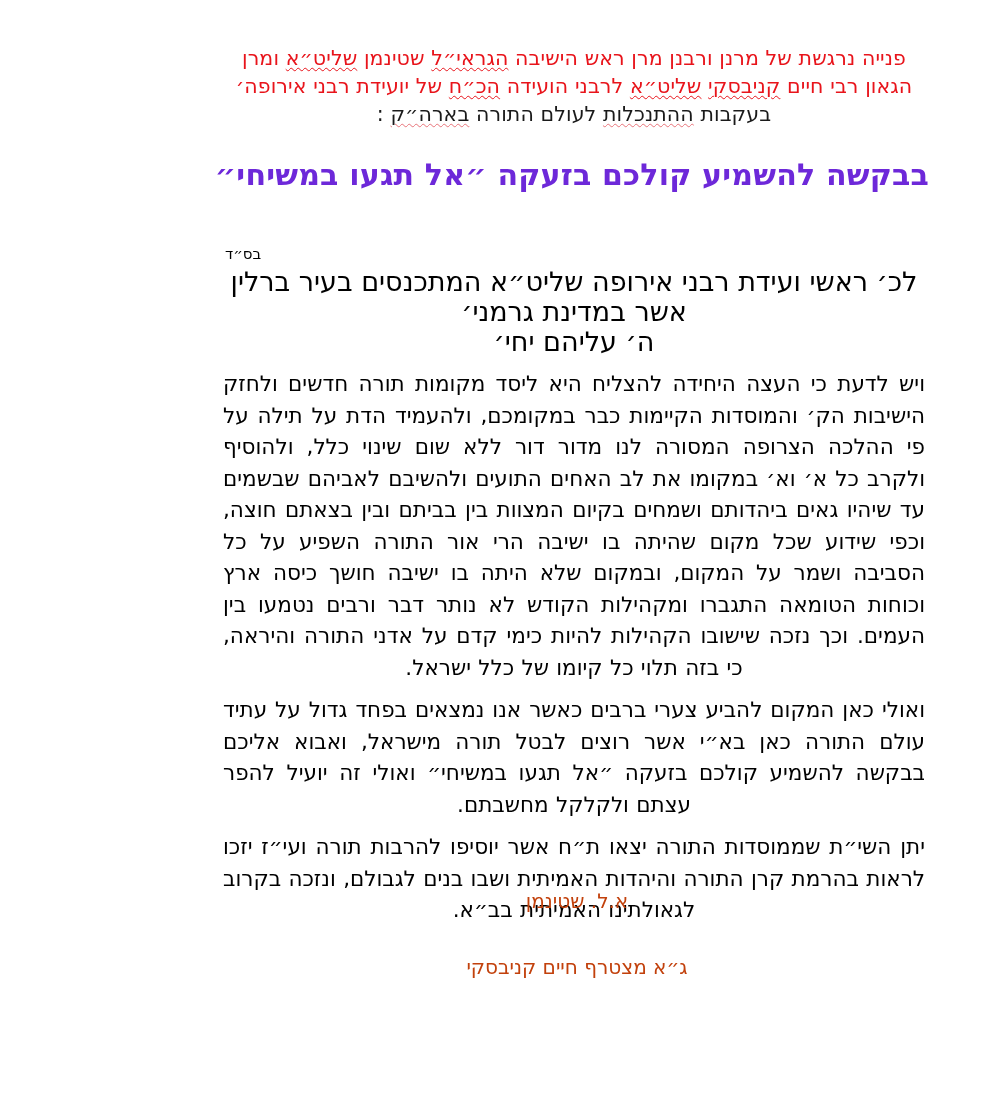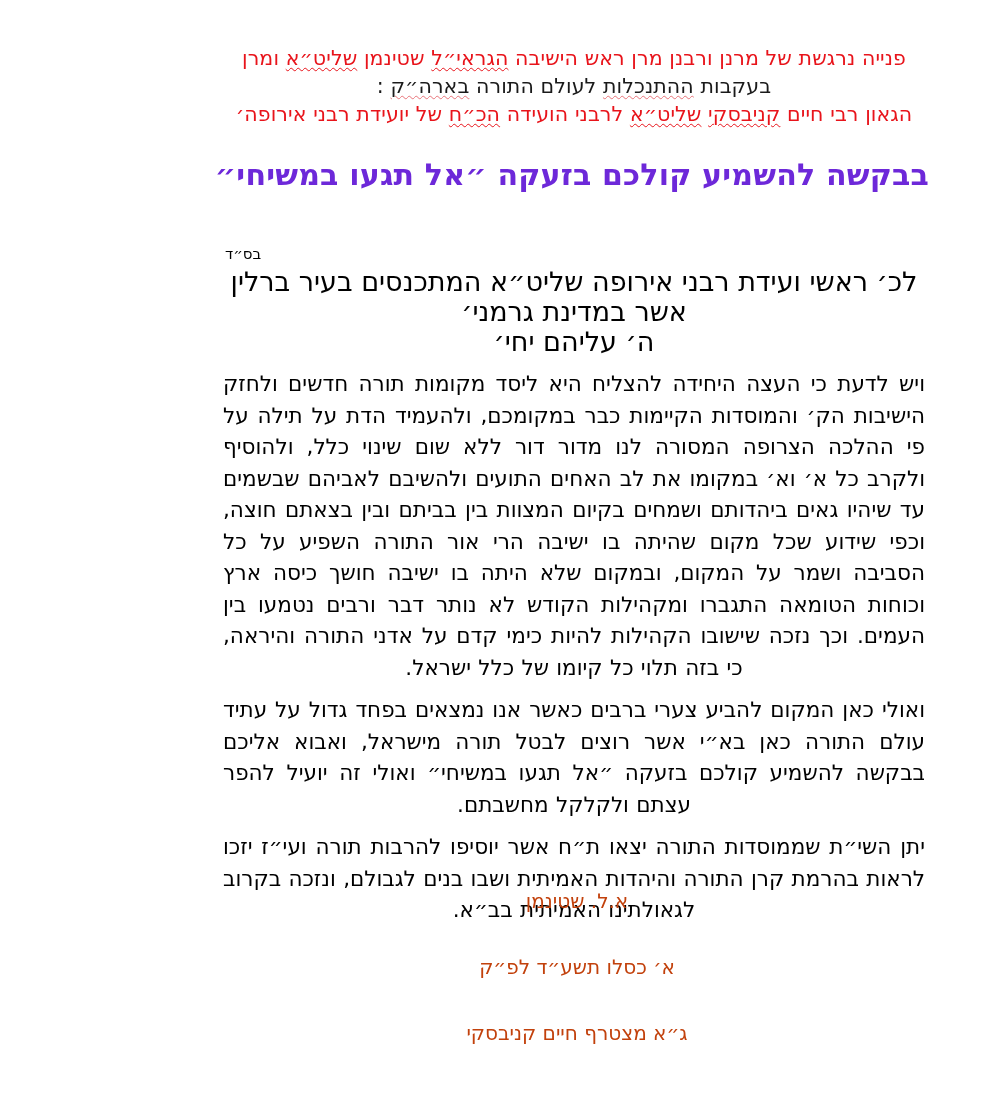--- a/index.html
+++ b/index.html
@@ -128,40 +128,39 @@
   .sig-inner { display: inline-block; }
 </style>
 </head>
 <body>
 
 <div class="page">
 
   <div class="header-block">
     <div class="header-line red"><span>פנייה נרגשת של מרנן ורבנן מרן ראש הישיבה </span><span class="sp">הגראי״ל</span><span> שטינמן </span><span class="sp">שליט״א</span><span> ומרן</span></div>
 
+    <div class="header-line red"><span>הגאון רבי חיים </span><span class="sp">קניבסקי</span><span> </span><span class="sp">שליט״א</span><span> לרבני הועידה </span><span class="sp">הכ״ח</span><span> של יועידת רבני אירופה׳</span></div>
+
     <div class="header-line dark"><span>בעקבות </span><span class="sp">ההתנכלות</span><span> לעולם התורה </span><span class="sp">בארה״ק</span><span> :</span></div>
-
-    <div class="header-line red"><span>הגאון רבי חיים </span><span class="sp">קניבסקי</span><span> </span><span class="sp">שליט״א</span><span> לרבני הועידה </span><span class="sp">הכ״ח</span><span> של יועידת רבני אירופה׳</span></div>
   </div>
 
   <div class="doc-title">בבקשה להשמיע קולכם בזעקה ״אל תגעו במשיחי״</div>
 
   <div class="body-wrap">
 
     <div class="bsd"><span class="bsd-inner">בס״ד</span></div>
 
     <div class="salutation">
       <span>לכ׳ ראשי ועידת רבני אירופה שליט״א המתכנסים בעיר ברלין אשר במדינת גרמני׳</span>
       <span class="l2">ה׳ עליהם יחי׳</span>
     </div>
 
     <p class="para">ויש לדעת כי העצה היחידה להצליח היא ליסד מקומות תורה חדשים ולחזק הישיבות הק׳ והמוסדות הקיימות כבר במקומכם, ולהעמיד הדת על תילה על פי ההלכה הצרופה המסורה לנו מדור דור ללא שום שינוי כלל, ולהוסיף ולקרב כל א׳ וא׳ במקומו את לב האחים התועים ולהשיבם לאביהם שבשמים עד שיהיו גאים ביהדותם ושמחים בקיום המצוות בין בביתם ובין בצאתם חוצה, וכפי שידוע שכל מקום שהיתה בו ישיבה הרי אור התורה השפיע על כל הסביבה ושמר על המקום, ובמקום שלא היתה בו ישיבה חושך כיסה ארץ וכוחות הטומאה התגברו ומקהילות הקודש לא נותר דבר ורבים נטמעו בין העמים. וכך נזכה שישובו הקהילות להיות כימי קדם על אדני התורה והיראה, כי בזה תלוי כל קיומו של כלל ישראל.</p>
     <p class="para">ואולי כאן המקום להביע צערי ברבים כאשר אנו נמצאים בפחד גדול על עתיד עולם התורה כאן בא״י אשר רוצים לבטל תורה מישראל, ואבוא אליכם בבקשה להשמיע קולכם בזעקה ״אל תגעו במשיחי״ ואולי זה יועיל להפר עצתם ולקלקל מחשבתם.</p>
     <p class="para">יתן השי״ת שממוסדות התורה יצאו ת״ח אשר יוסיפו להרבות תורה ועי״ז יזכו לראות בהרמת קרן התורה והיהדות האמיתית ושבו בנים לגבולם, ונזכה בקרוב לגאולתינו האמיתית בב״א.</p>
   </div>
 
   <div class="sig-block">
     <div class="sig-line"><span class="sig-inner">א.ל. שטינמן</span></div>
-    <div class="sig-line"><span class="sig-inner">א׳ כסלו תשע״ד לפ״ק</span></div>
     <div class="sig-line"><span class="sig-inner">ג״א מצטרף חיים קניבסקי</span></div>
   </div>
 
 </div>
 
 </body></html>

